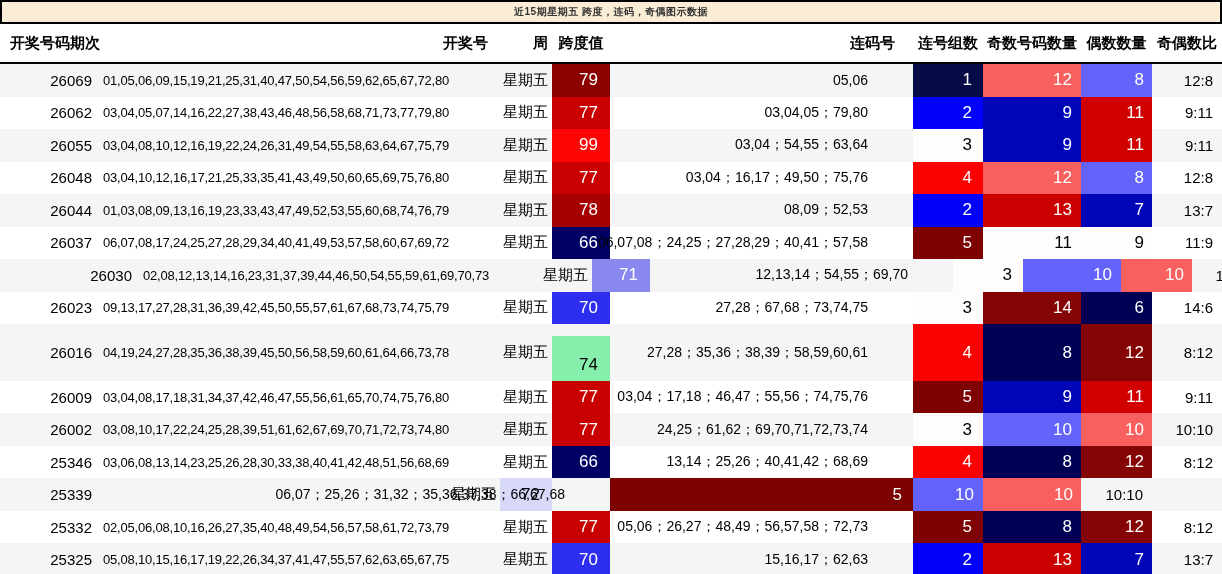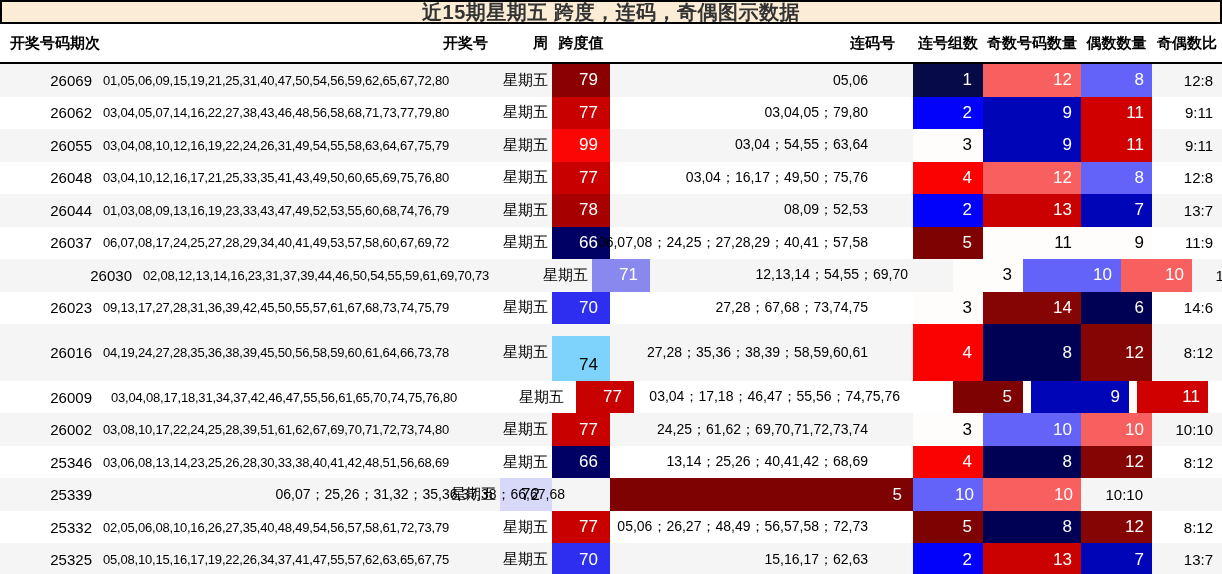--- a/index.html
+++ b/index.html
@@ -5,21 +5,21 @@
   html,body{margin:0;padding:0;background:#fff;}
   .page{
     position:relative;width:1222px;height:574px;overflow:hidden;
     font-family:"Liberation Sans","DejaVu Sans",sans-serif;
     color:#000;background:#fff;box-sizing:border-box;
   }
   .title-bar{
     box-sizing:border-box;height:24px;border:2px solid #000;
     background:#fbecd5;display:flex;align-items:center;justify-content:center;
   }
-  .title-bar span{font-size:20px;font-weight:bold;color:#333;letter-spacing:.5px;}
+  .title-bar span{font-size:10px;font-weight:bold;color:#333;letter-spacing:.5px;}
   .grid{
     display:grid;
     grid-template-columns:100px 400px 52px 58px 303px 70px 98px 71px 70px;
     align-items:center;
   }
   .header-row{
     height:38px;border-bottom:2px solid #000;background:#fff;
     font-weight:bold;font-size:15px;
   }
   .hcell{white-space:nowrap;}
@@ -150,28 +150,28 @@
         <div class="cell c-consec">27,28；67,68；73,74,75</div>
         <div class="cell c-groups" style="background: rgb(255, 252, 252); color: rgb(0, 0, 0);">3</div>
         <div class="cell c-odd" style="background: rgb(133, 4, 4); color: rgb(255, 255, 255);">14</div>
         <div class="cell c-even" style="background: rgb(0, 0, 85); color: rgb(255, 255, 255);">6</div>
         <div class="cell c-ratio">14:6</div>
       </div>
       <div class="row grid" style="background: rgb(245, 245, 245);">
         <div class="cell c-period">26016</div>
         <div class="cell c-numbers">04,19,24,27,28,35,36,38,39,45,50,56,58,59,60,61,64,66,73,78</div>
         <div class="cell c-week">星期五</div>
-        <div class="cell c-span" style="background: #7dd3fc; color: rgb(0, 0, 0); margin-top: 24px;">74</div>
+        <div class="cell c-span" style="background: #86efac; color: rgb(0, 0, 0); margin-top: 24px;">74</div>
         <div class="cell c-consec">27,28；35,36；38,39；58,59,60,61</div>
         <div class="cell c-groups" style="background: rgb(250, 2, 2); color: rgb(255, 255, 255);">4</div>
         <div class="cell c-odd" style="background: rgb(0, 0, 85); color: rgb(255, 255, 255);">8</div>
         <div class="cell c-even" style="background: rgb(133, 4, 4); color: rgb(255, 255, 255);">12</div>
         <div class="cell c-ratio">8:12</div>
       </div>
-      <div class="row grid" style="background: rgb(255, 255, 255); gap: 8px;">
+      <div class="row grid" style="background: rgb(255, 255, 255);">
         <div class="cell c-period">26009</div>
         <div class="cell c-numbers">03,04,08,17,18,31,34,37,42,46,47,55,56,61,65,70,74,75,76,80</div>
         <div class="cell c-week">星期五</div>
         <div class="cell c-span" style="background: rgb(201, 0, 0); color: rgb(255, 255, 255);">77</div>
         <div class="cell c-consec">03,04；17,18；46,47；55,56；74,75,76</div>
         <div class="cell c-groups" style="background: rgb(126, 2, 2); color: rgb(255, 255, 255);">5</div>
         <div class="cell c-odd" style="background: rgb(0, 6, 184); color: rgb(255, 255, 255);">9</div>
         <div class="cell c-even" style="background: rgb(208, 0, 0); color: rgb(255, 255, 255);">11</div>
         <div class="cell c-ratio">9:11</div>
       </div>

